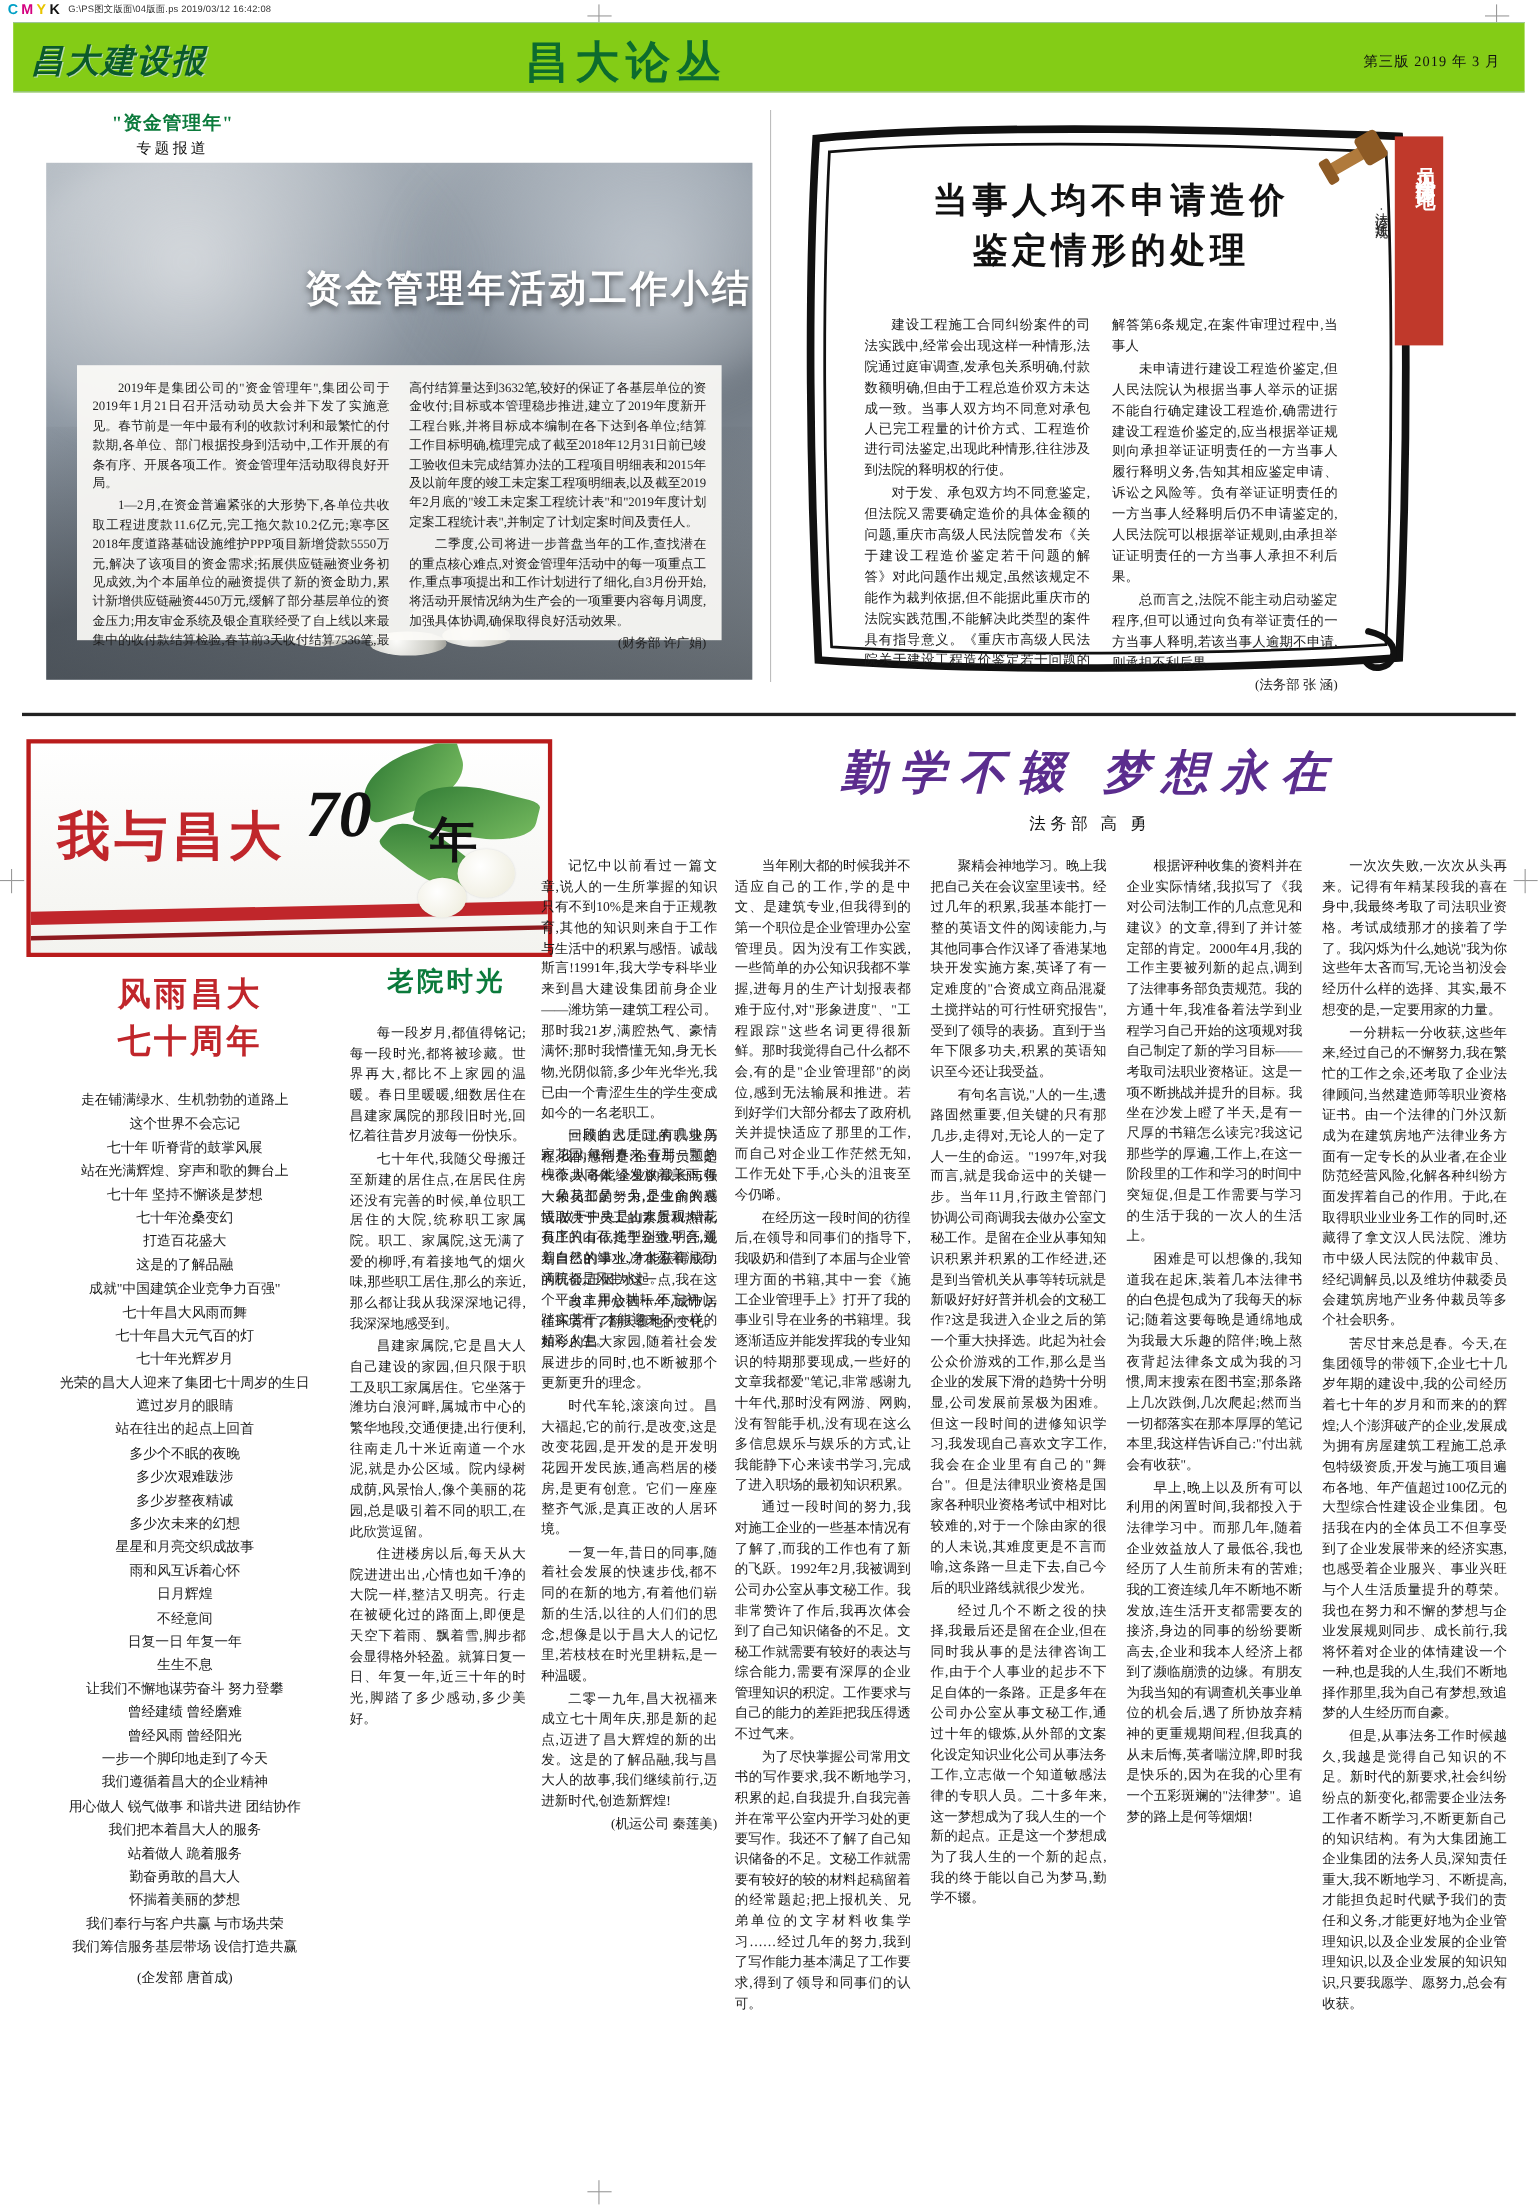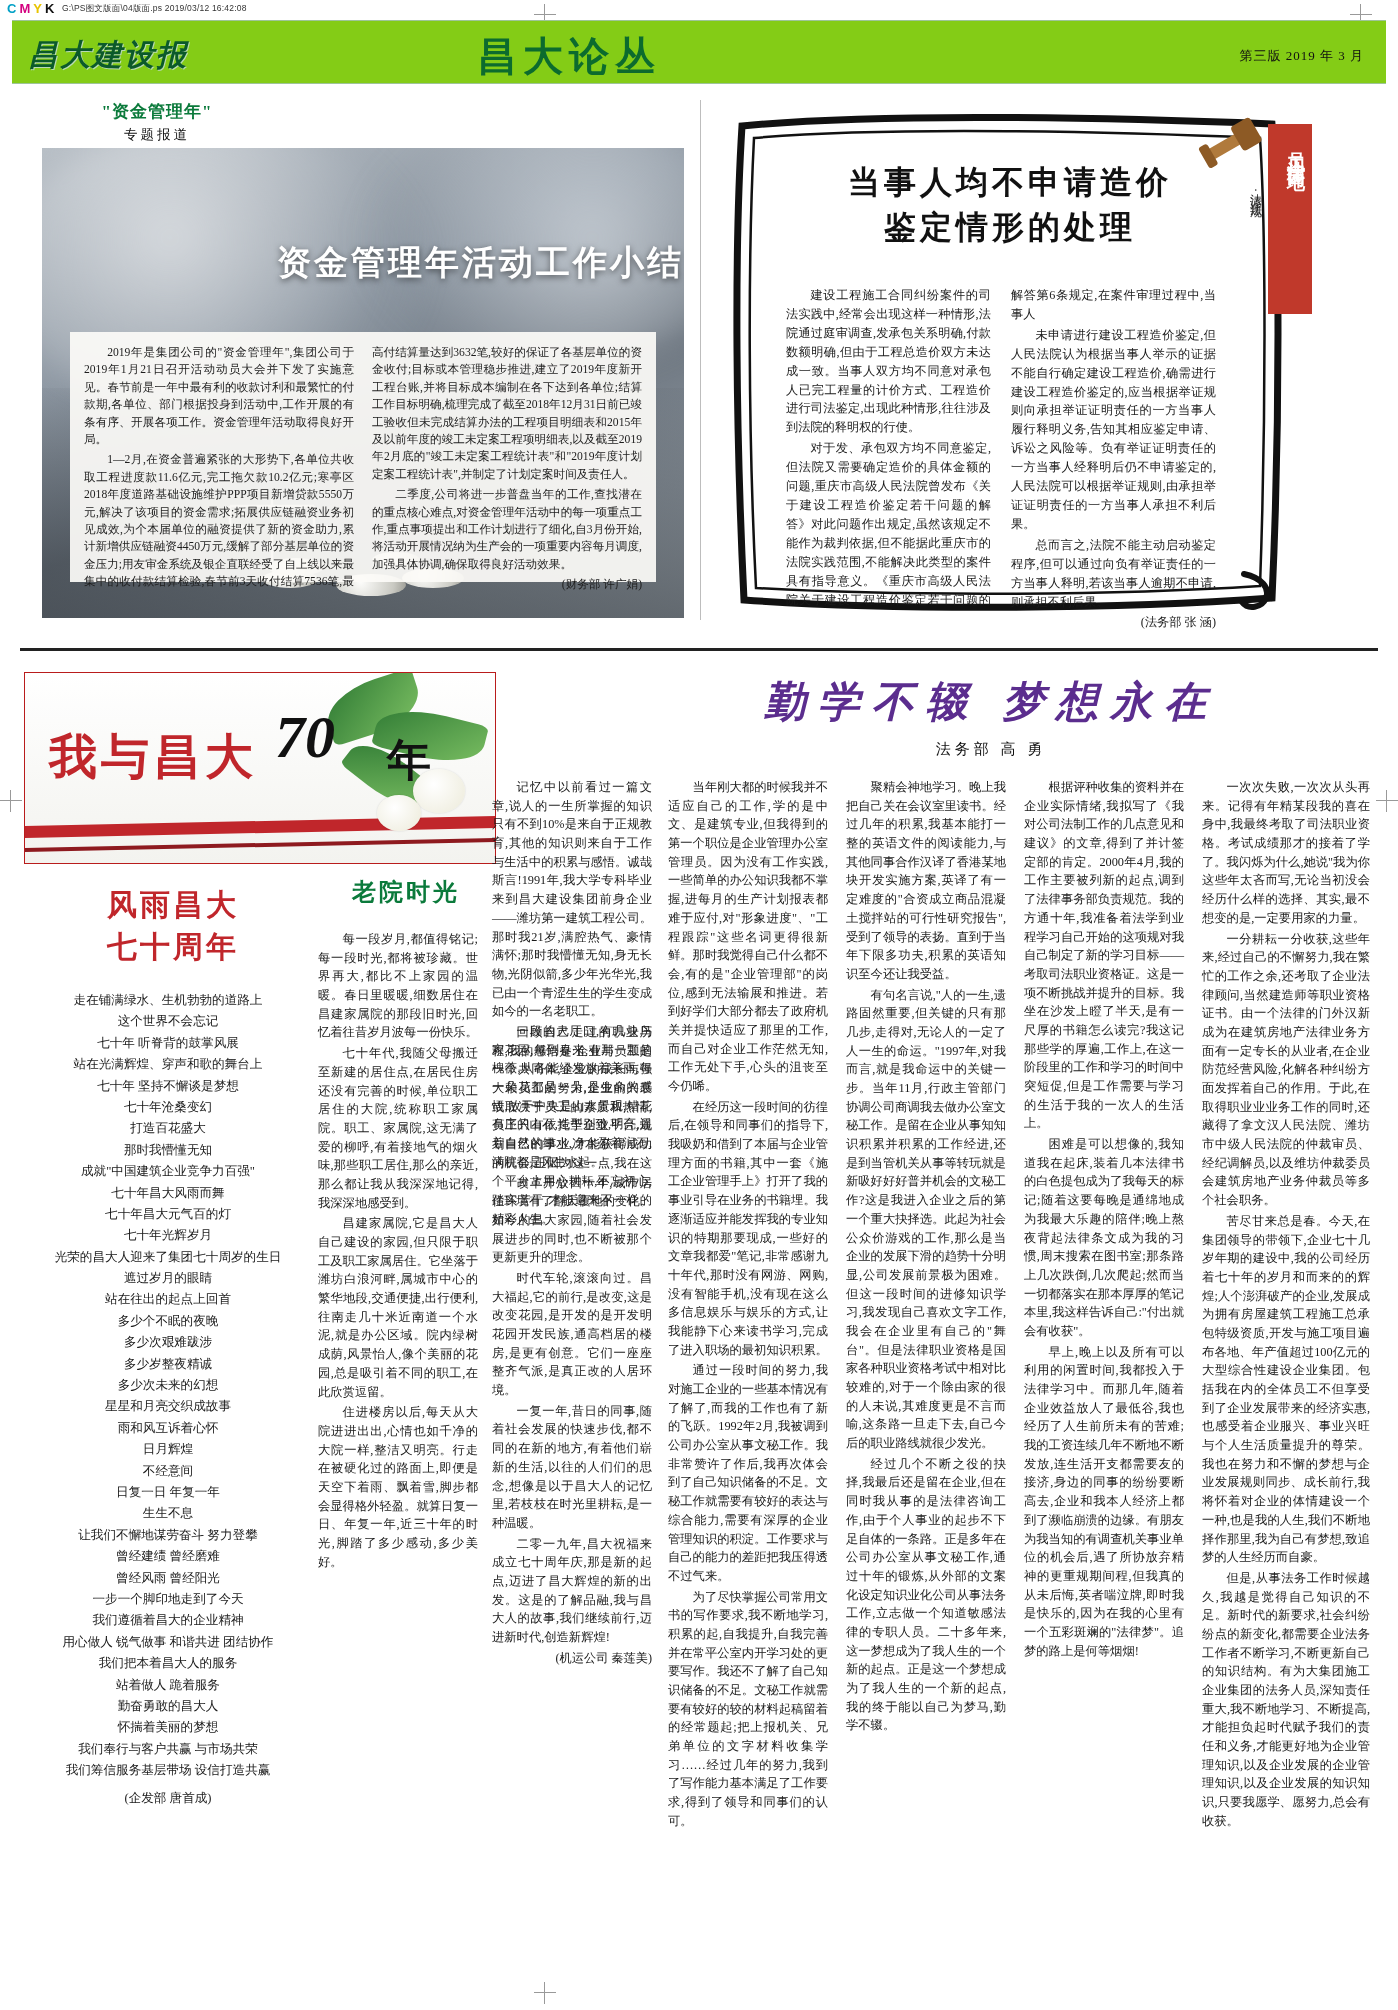--- a/index.html
+++ b/index.html
@@ -65,21 +65,21 @@
   .cb-bg{position:absolute;right:0;top:20px;width:44px;height:190px;background:#c0392b;}
   .cb-txt{position:absolute;right:4px;top:34px;width:36px;color:#fff;font-size:18px;font-weight:bold;
     writing-mode:vertical-rl;letter-spacing:4px;font-family:"Liberation Sans",sans-serif;}
   .cb-sub{position:absolute;right:48px;top:80px;font-size:12px;writing-mode:vertical-rl;letter-spacing:2px;color:#222;}
   .gavel{position:absolute;right:44px;top:6px;width:70px;height:66px;}
 
   
   .div-mid{position:absolute;left:20px;top:648px;width:1358px;height:3px;background:#222;}
 
   
-  .banner{position:absolute;left:24px;top:672px;width:470px;height:190px;background:#fdfdfb;border:1px solid #b91c1c;overflow:hidden;}
+  .banner{position:absolute;left:24px;top:672px;width:470px;height:190px;background:#fdfdfb;border:4px solid #b91c1c;overflow:hidden;}
   .banner .bg{position:absolute;inset:0;background:linear-gradient(180deg,#ffffff,#f3f3ef);}
   .banner .redline{position:absolute;left:0;bottom:30px;width:100%;height:12px;background:#c0262b;transform:skewY(-1.2deg);}
   .banner .redline2{position:absolute;left:0;bottom:16px;width:100%;height:4px;background:#8e1a1f;transform:skewY(-1.2deg);}
   .banner .bt{position:absolute;left:24px;top:52px;font-size:48px;font-weight:bold;color:#c0262b;letter-spacing:4px;
     font-family:"Liberation Sans",sans-serif;}
   .banner .bnum{position:absolute;left:250px;top:30px;font-size:60px;font-weight:bold;color:#111;font-style:italic;font-family:"Liberation Serif",serif;}
   .banner .bnian{position:absolute;left:362px;top:58px;font-size:44px;font-weight:bold;color:#111;font-family:"Liberation Sans",sans-serif;}
   .leaf{position:absolute;border-radius:60% 10% 60% 10%;background:linear-gradient(140deg,#2f7a34,#7cc063);}
   .flower{position:absolute;border-radius:50%;background:radial-gradient(circle at 40% 35%,#fff,#ecead9);box-shadow:0 0 2px rgba(0,0,0,.15);}
 
@@ -218,21 +218,21 @@
     <div>七十周年</div>
   </div>
   <div class="poem-body">
     <div>走在铺满绿水、生机勃勃的道路上</div>
     <div>这个世界不会忘记</div>
     <div>七十年  听脊背的鼓掌风展</div>
     <div>站在光满辉煌、穿声和歌的舞台上</div>
     <div>七十年  坚持不懈谈是梦想</div>
     <div>七十年沧桑变幻</div>
     <div>打造百花盛大</div>
-    <div>那时我懵懂无知</div>
+    <div>这是的了解品融</div>
     <div>成就"中国建筑企业竞争力百强"</div>
     <div>七十年昌大风雨而舞</div>
     <div>七十年昌大元气百的灯</div>
     <div>七十年光辉岁月</div>
     <div>光荣的昌大人迎来了集团七十周岁的生日</div>
     <div>遮过岁月的眼睛</div>
     <div>站在往出的起点上回首</div>
     <div>多少个不眠的夜晚</div>
     <div>多少次艰难跋涉</div>
     <div>多少岁整夜精诚</div>

